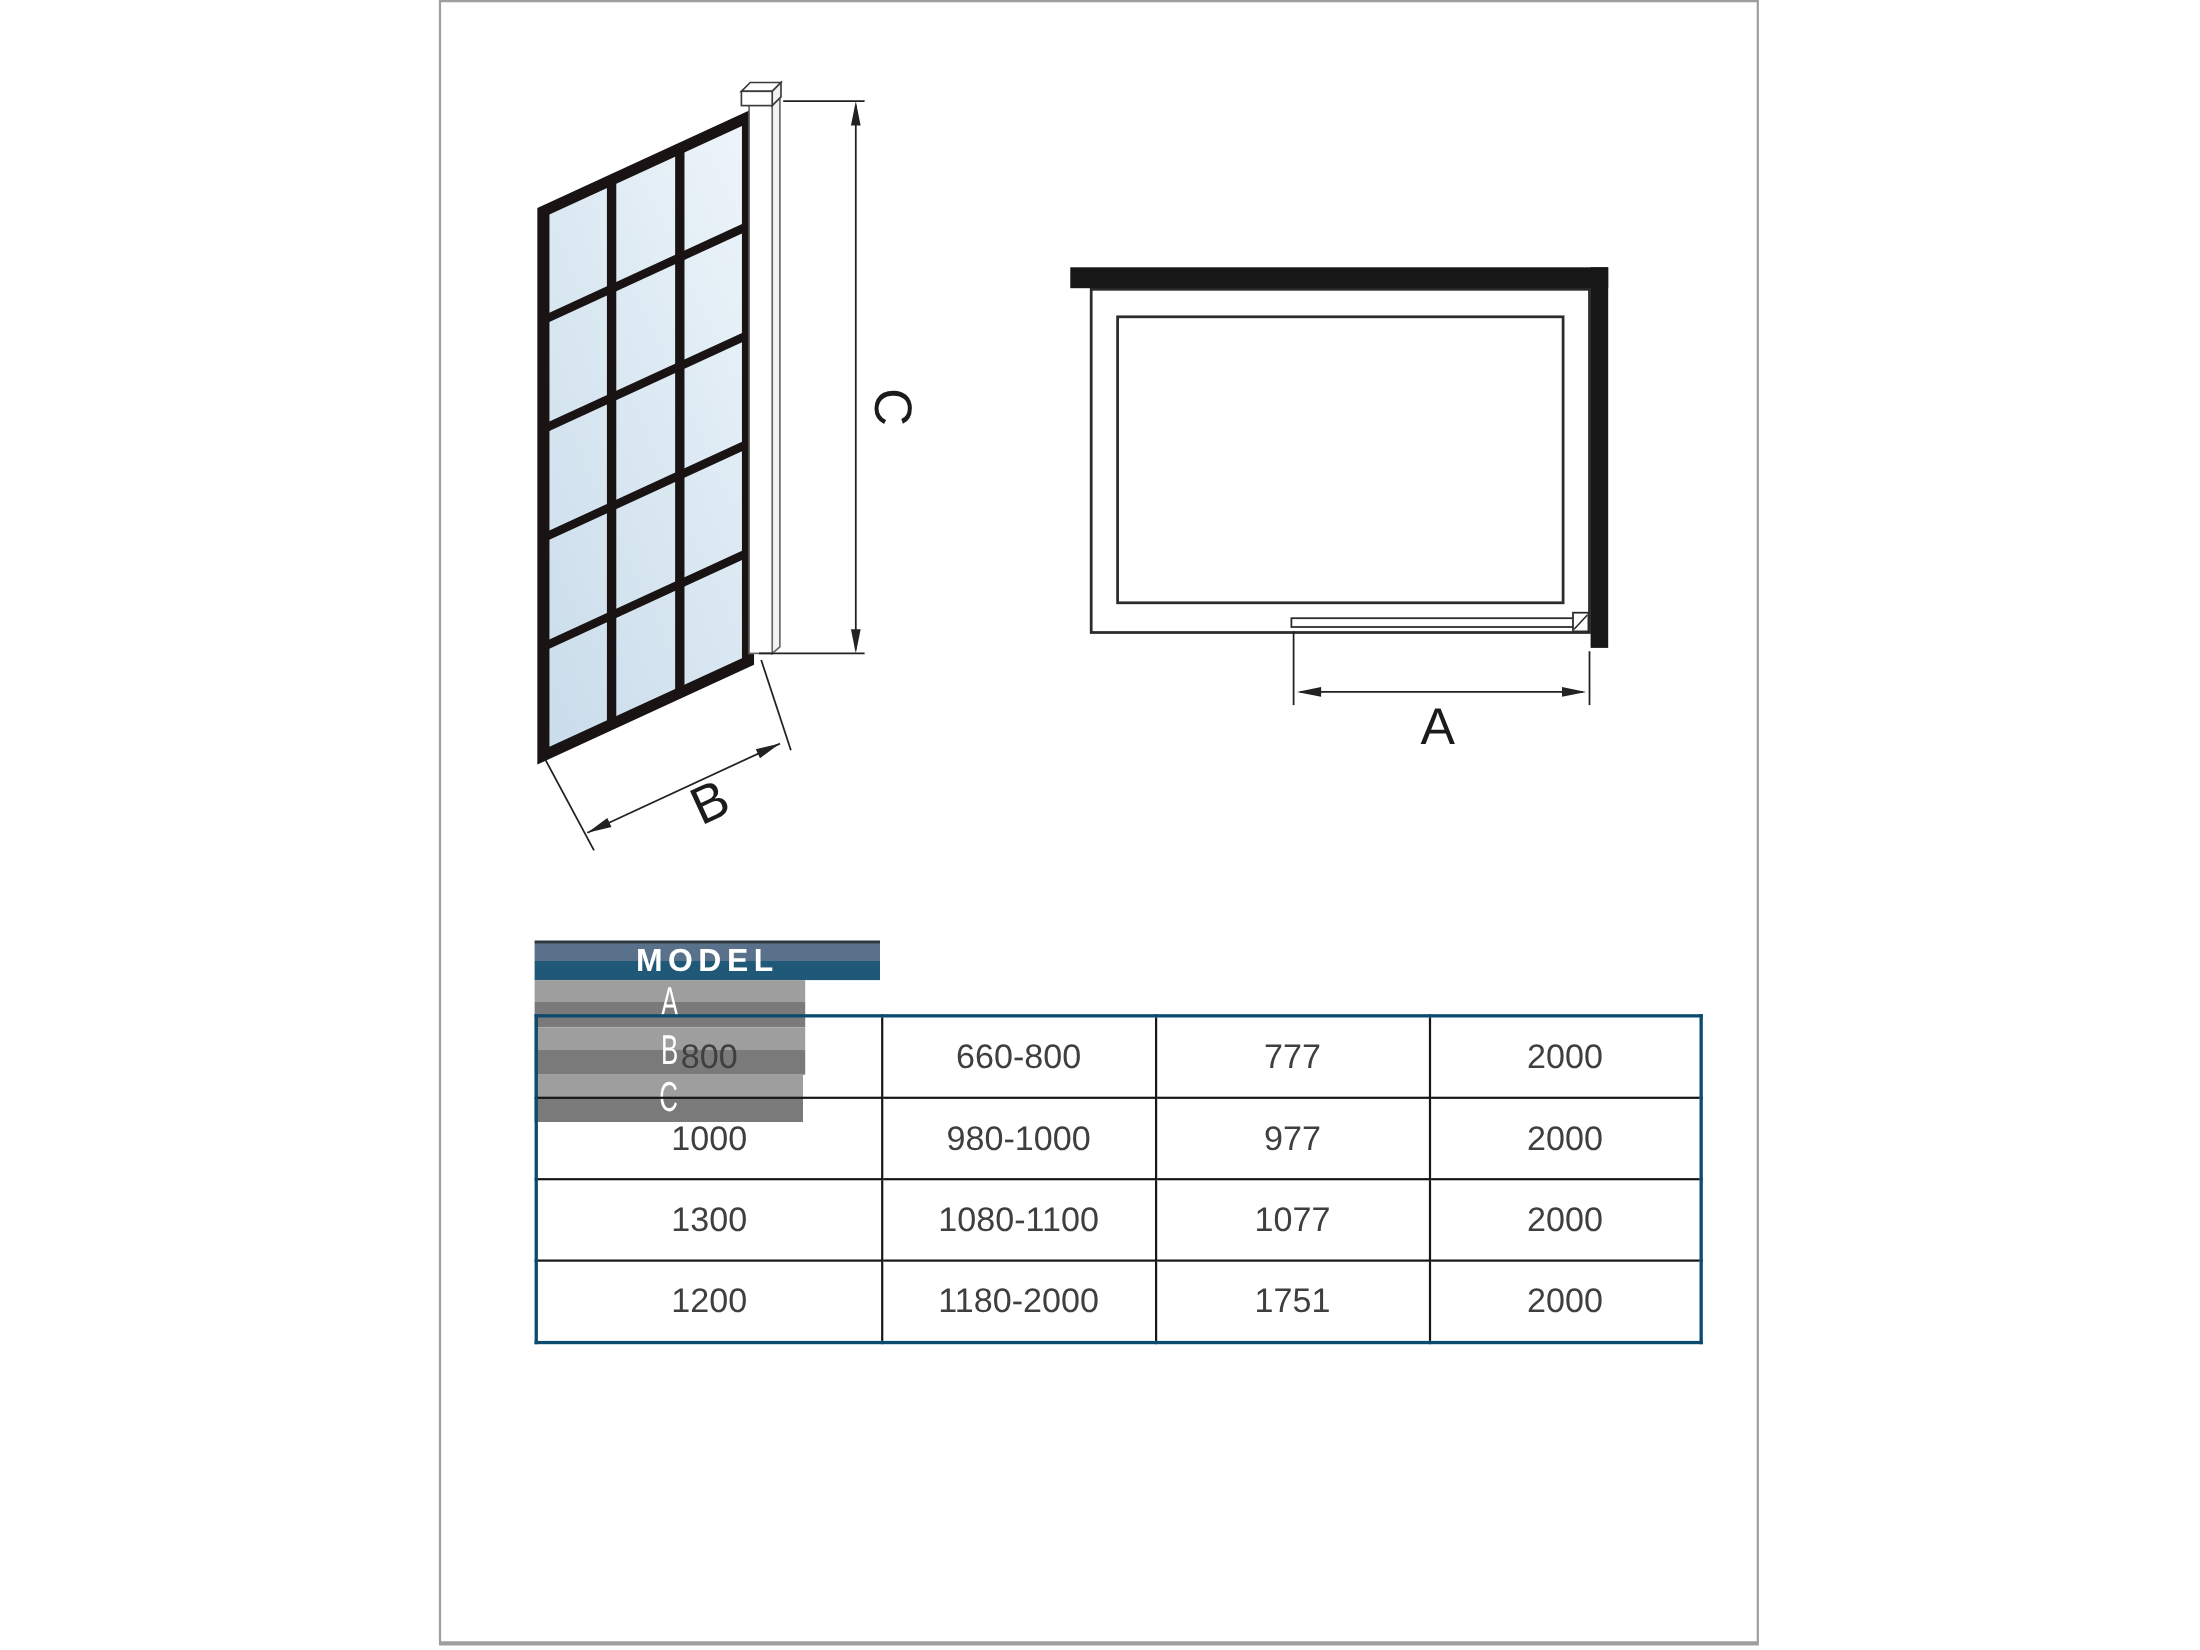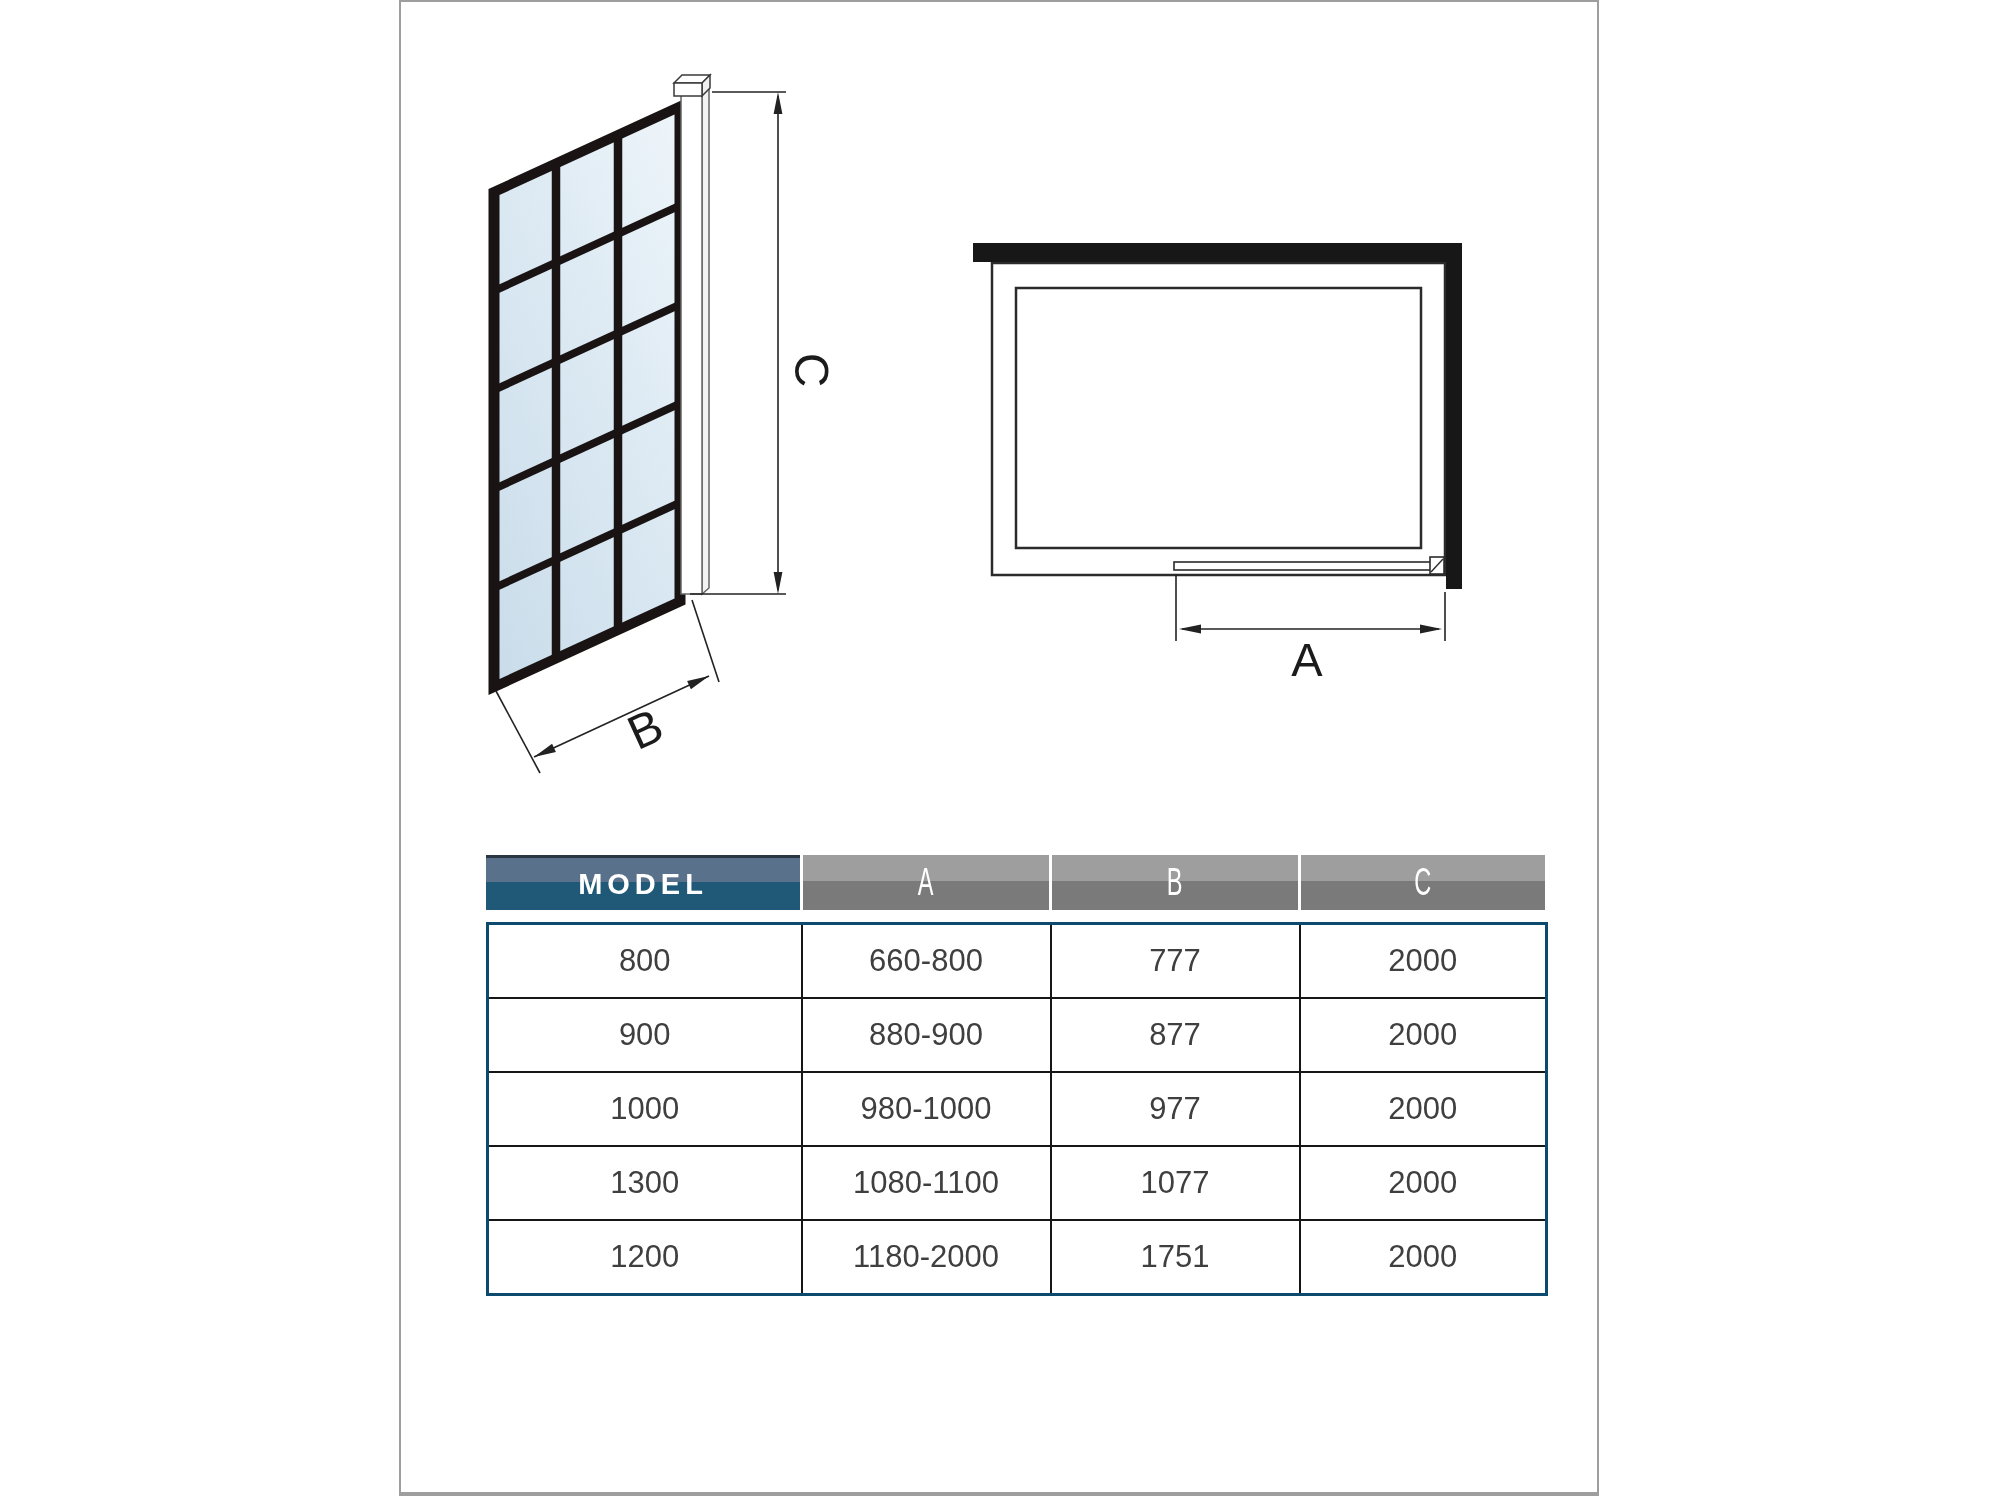--- a/index.html
+++ b/index.html
@@ -9,21 +9,21 @@
   }
   .page-frame{
     position:absolute;left:399px;top:0;width:1200px;height:1496px;
     box-sizing:border-box;border:2px solid #9e9e9e;border-bottom-width:4px;
     background:#ffffff;
   }
   .diagram-svg{position:absolute;left:0;top:0;}
   
   .spec-header{
     position:absolute;left:486px;top:855px;width:1059px;height:55px;
-    display:flex;align-items:stretch;
+    display:flex;align-items:stretch;flex-direction:column;
   }
   .hcell{
     height:100%;display:flex;align-items:center;justify-content:center;
     color:#ffffff;box-sizing:border-box;
   }
   .hcell-model{
     width:314px;
     background:linear-gradient(180deg,#59718a 0%,#59718a 47%,#1f5977 47%,#1f5977 100%);
     border-top:3px solid #2a3743;
     font-weight:bold;font-size:29px;letter-spacing:5px;
@@ -143,26 +143,20 @@
       <col style="width:247px">
   </colgroup>
   <tbody>
     <tr>
       <td>800</td>
       <td>660-800</td>
       <td>777</td>
       <td>2000</td>
     </tr>
     <tr>
-      <td>900</td>
-      <td>880-900</td>
-      <td>877</td>
-      <td>2000</td>
-    </tr>
-    <tr>
       <td>1000</td>
       <td>980-1000</td>
       <td>977</td>
       <td>2000</td>
     </tr>
     <tr>
       <td>1300</td>
       <td>1080-1100</td>
       <td>1077</td>
       <td>2000</td>

